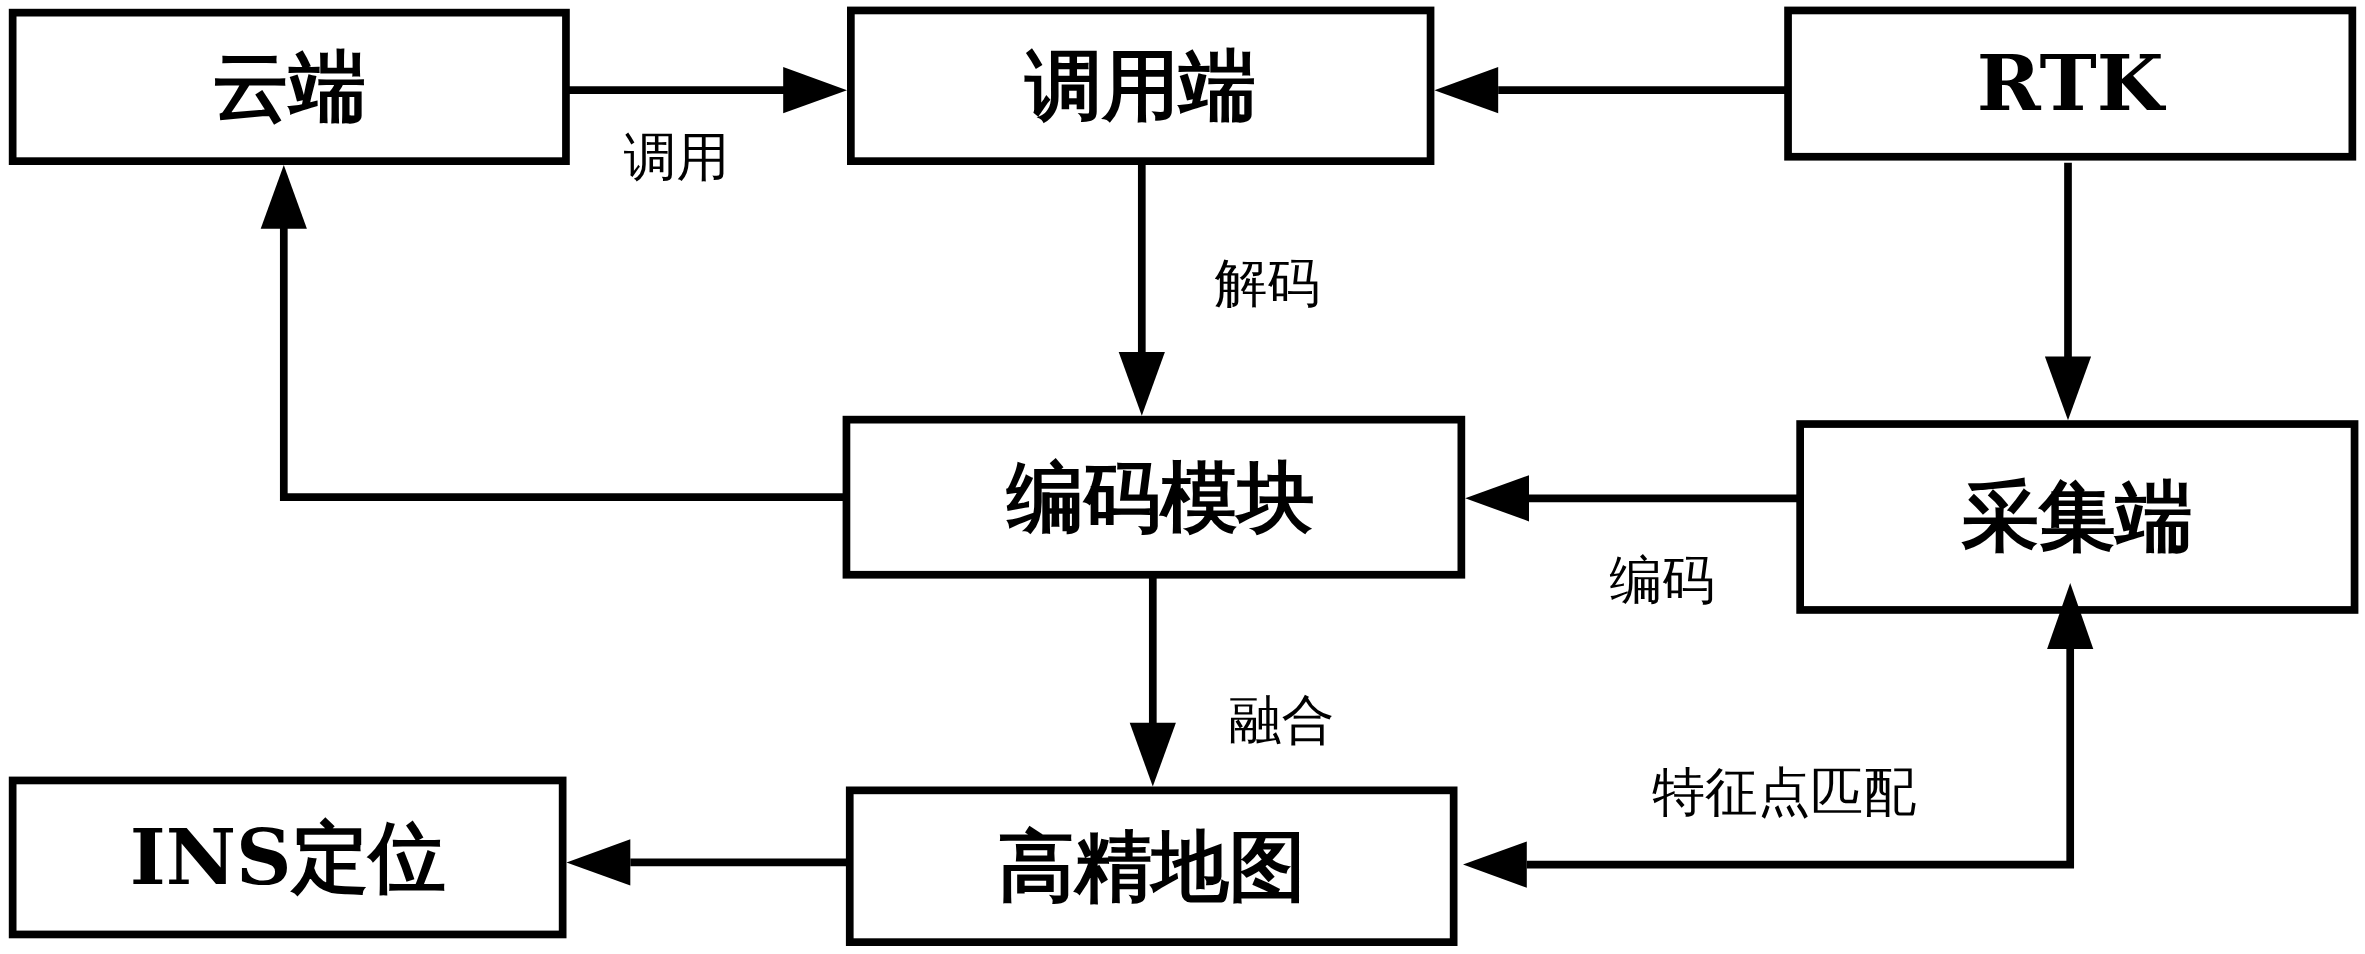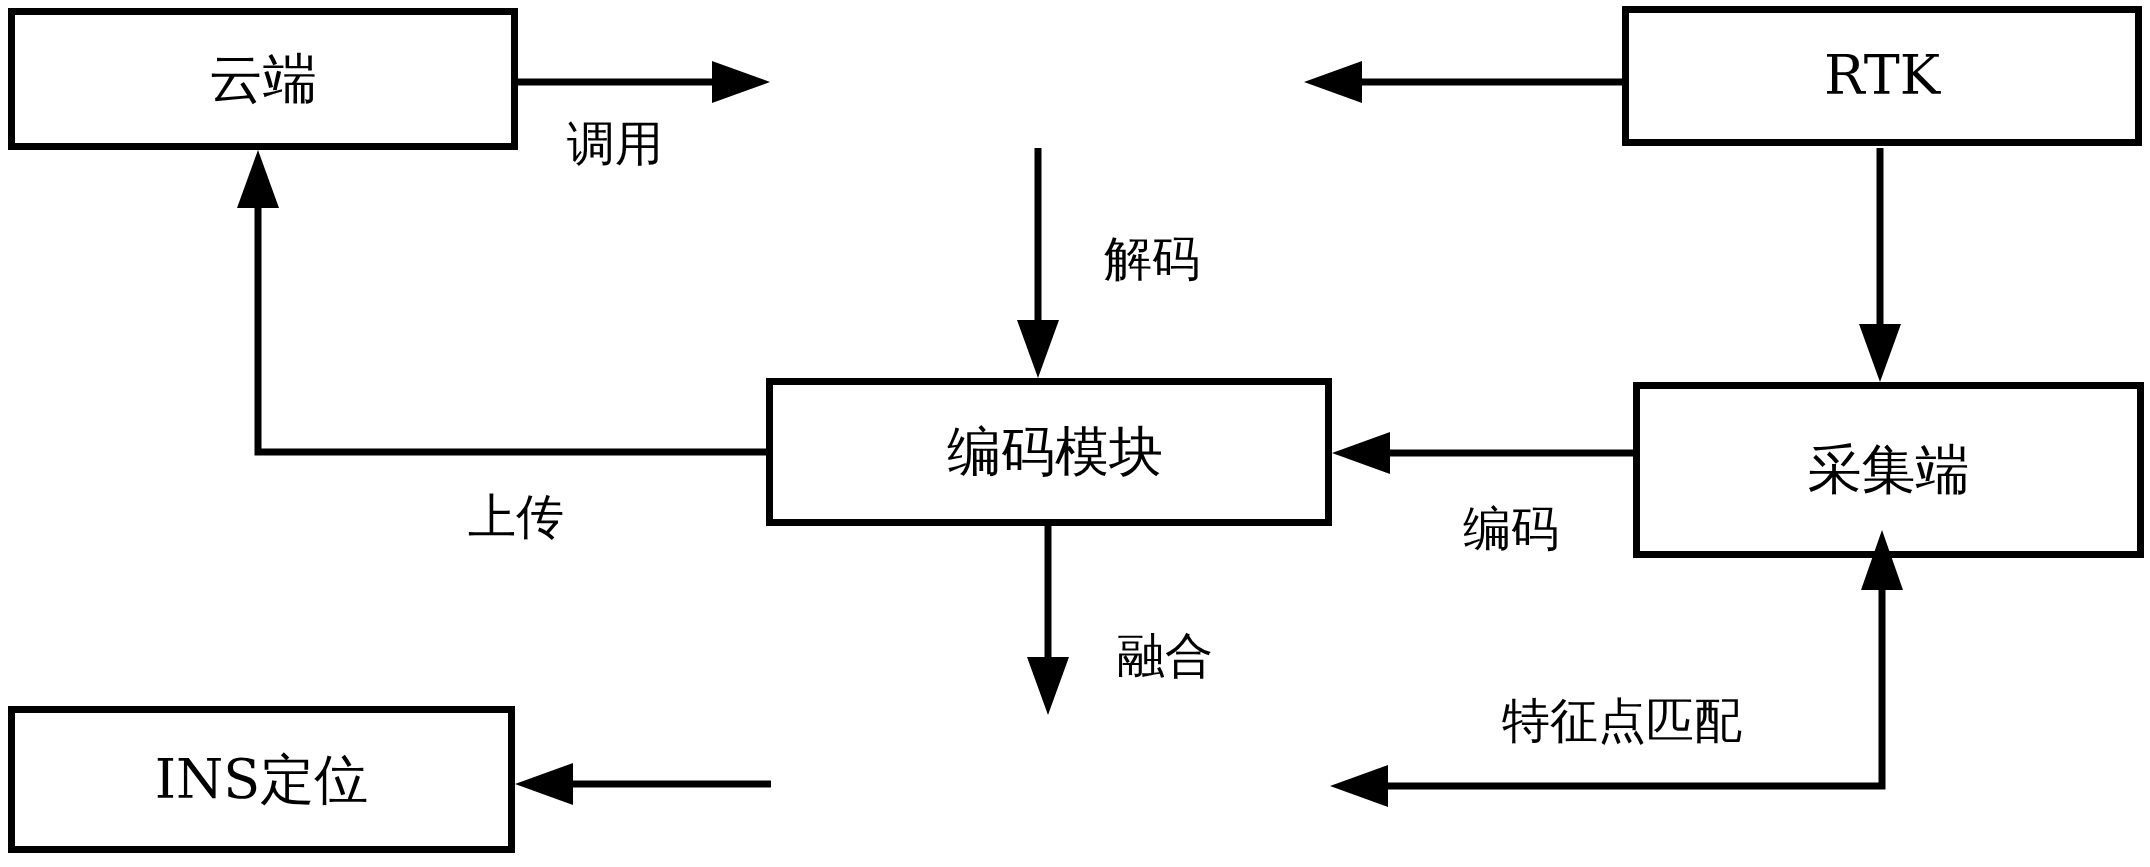--- a/index.html
+++ b/index.html
@@ -17,24 +17,25 @@
     overflow: hidden;
   }
   .node {
     position: absolute;
     box-sizing: border-box;
     border: 7px solid #000000;
     background: #ffffff;
     display: flex;
     align-items: center;
     justify-content: center;
-    font-size: 54px;
+    font-size: 70px;
     line-height: 1;
     white-space: nowrap;
     z-index: 1;
+    font-weight: bold;
   }
   .edge-label {
     position: absolute;
     transform: translate(-50%, -50%);
     font-size: 48px;
     line-height: 1;
     white-space: nowrap;
     z-index: 3;
   }
   svg.wires {
@@ -70,23 +71,25 @@
   #label-fuse    { left: 1165px; top: 631px; margin-top: 24px; }
   #label-basis   { left: 677px;  top: 722px; }
   #label-feature { left: 1622px; top: 720px; }
 </style>
 </head>
 <body>
 
 <div class="canvas">
 
   <div class="node" id="node-cloud">云端</div>
+  <div class="node" id="node-caller">调用端</div>
   <div class="node" id="node-rtk">RTK</div>
   <div class="node" id="node-encoder">编码模块</div>
   <div class="node" id="node-collector">采集端</div>
+  <div class="node" id="node-hdmap">高精地图</div>
   <div class="node" id="node-ins">INS定位</div>
 
   <svg class="wires" width="2150" height="867" viewBox="0 0 2150 867">
 
     <g>
       <line x1="516" y1="82" x2="714" y2="82"></line>
       <polygon points="770,82 712,61 712,103"></polygon>
     </g>
 
     <g>
@@ -126,18 +129,17 @@
 
     <g>
       <polyline points="1388,786 1882,786 1882,588"></polyline>
       <polygon points="1330,786 1388,765 1388,807"></polygon>
       <polygon points="1882,530 1861,590 1903,590"></polygon>
     </g>
   </svg>
 
   <div class="edge-label" id="label-call">调用</div>
   <div class="edge-label" id="label-decode">解码</div>
-  <div class="edge-label" id="label-upload">上传</div>
   <div class="edge-label" id="label-encode">编码</div>
   <div class="edge-label" id="label-fuse">融合</div>
   <div class="edge-label" id="label-feature">特征点匹配</div>
 
 </div>
 
 </body></html>

